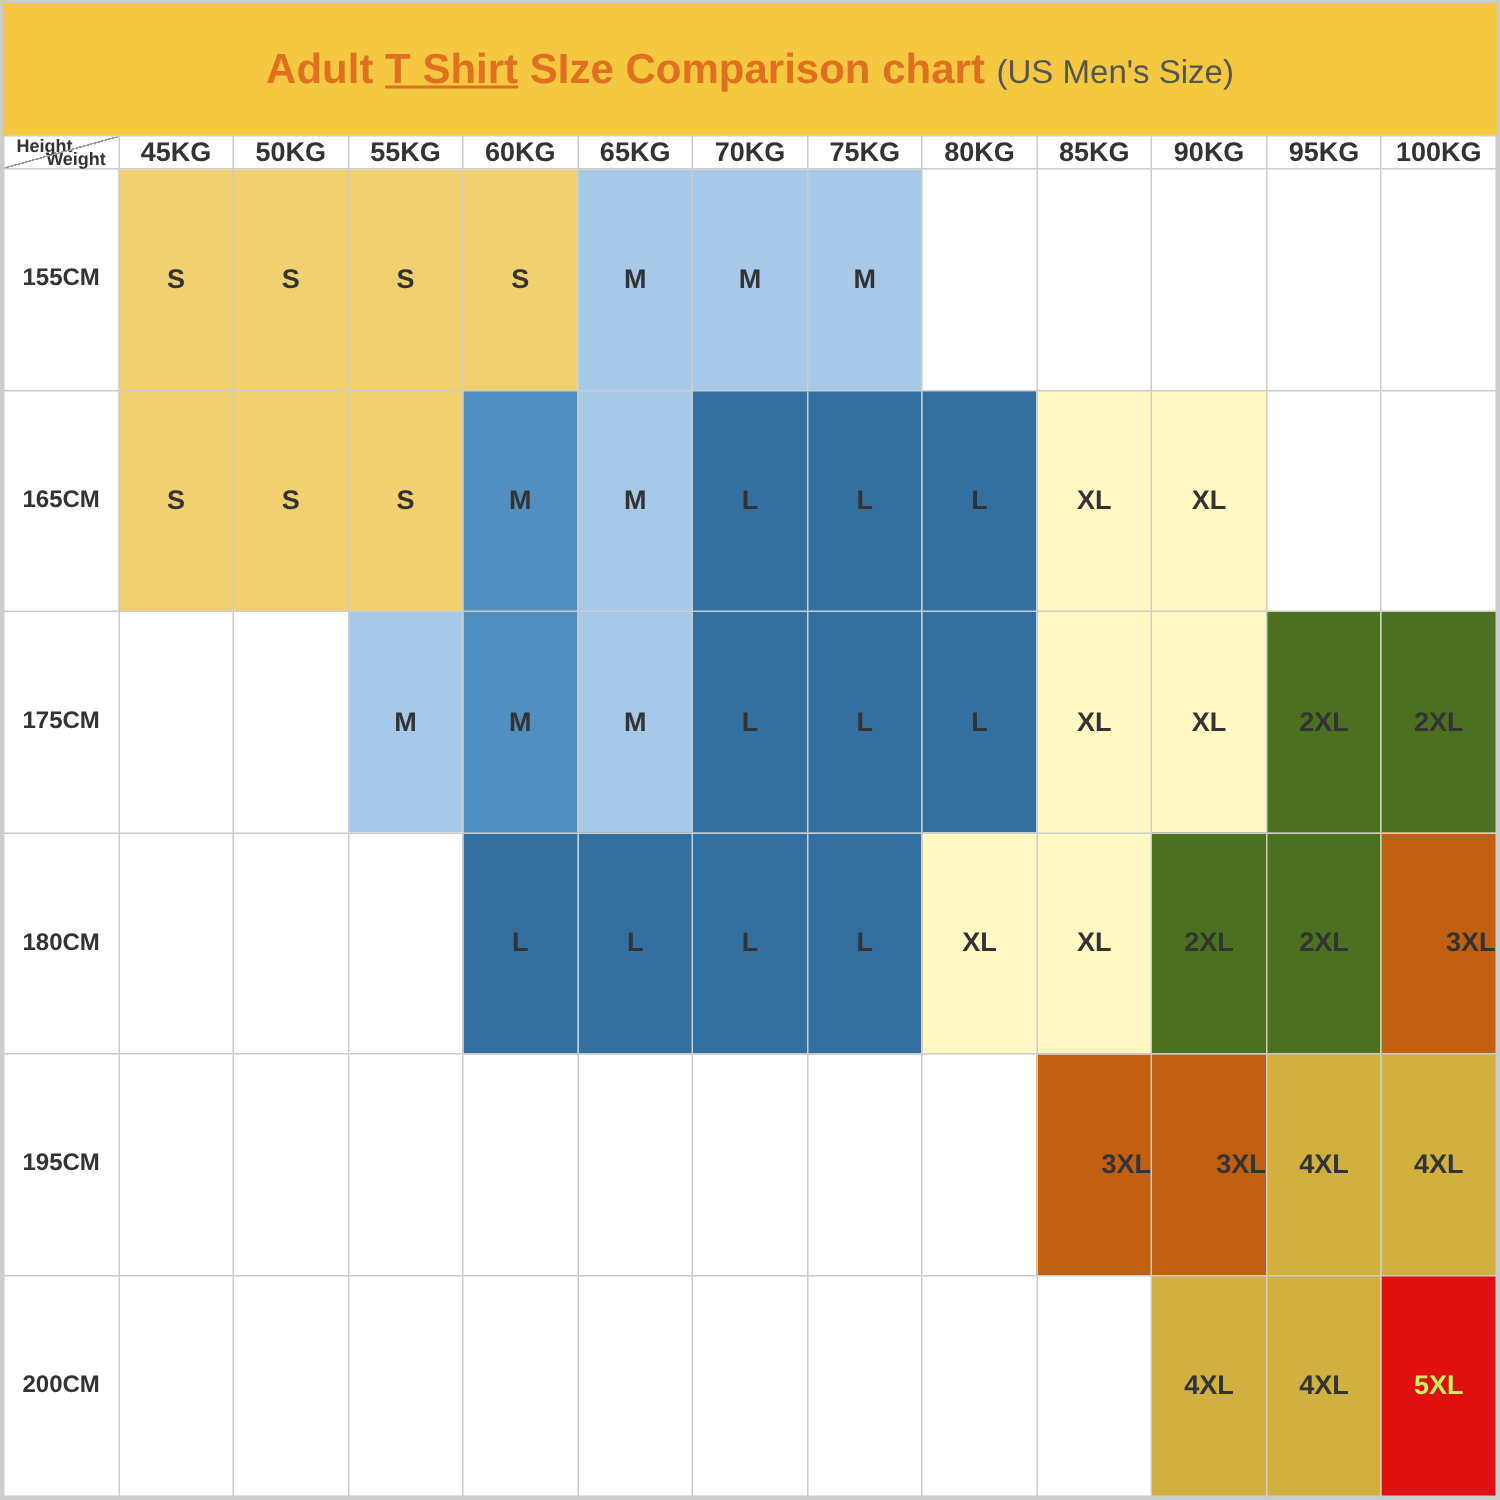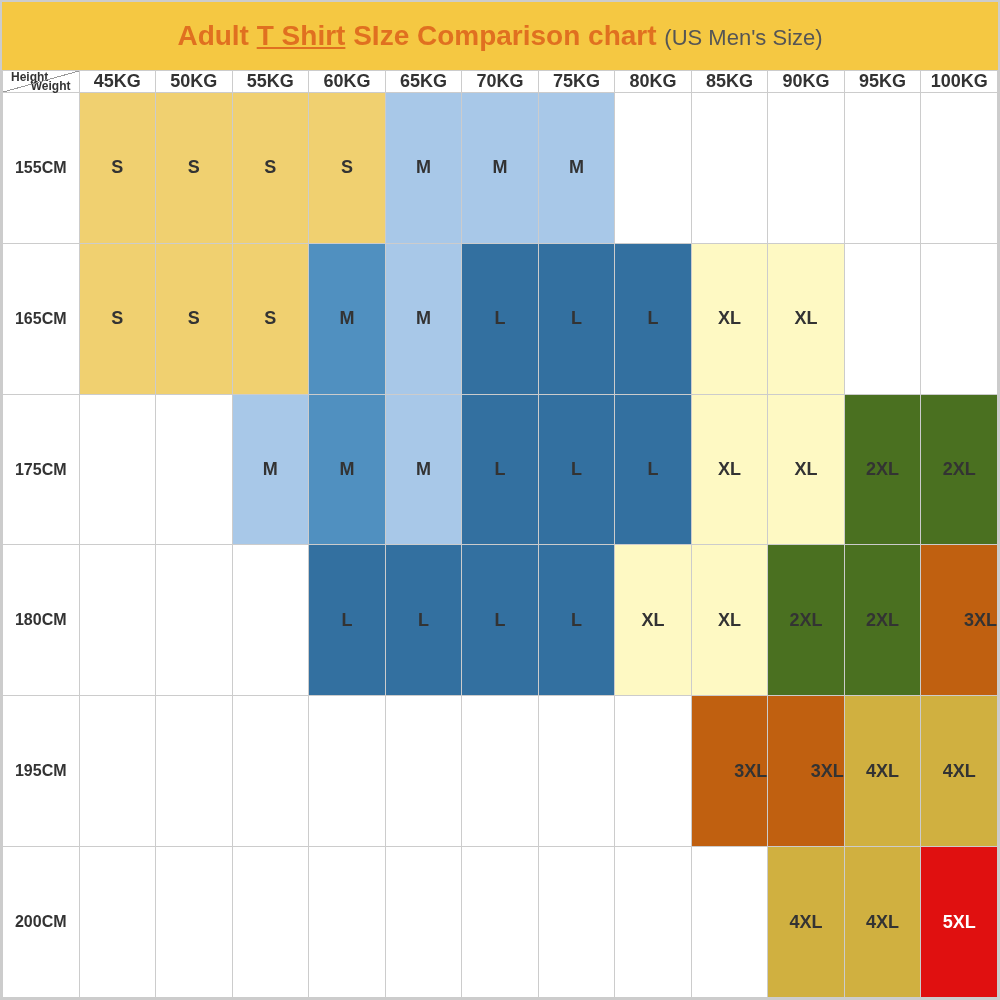--- a/index.html
+++ b/index.html
@@ -15,21 +15,21 @@
     .chart-container {
       width: 1000px;
       height: 1000px;
       display: flex;
       flex-direction: column;
       border: 2px solid #ccc;
     }
     .chart-title {
       background: #f5c842;
       text-align: center;
-      padding: 18px 10px;
+      padding: 28px 10px;
       font-size: 28px;
       font-weight: bold;
       color: #e07020;
     }
     .chart-title .underline {
       text-decoration: underline;
     }
     .chart-title .subtitle {
       font-size: 22px;
       color: #555;
@@ -86,21 +86,21 @@
     }
     
     .s-yellow { background: #f0d070; }
     .m-lightblue { background: #a8c8e8; }
     .m-blue { background: #5090c0; }
     .l-blue { background: #3370a0; }
     .xl-gray { background: #fef9c3; }
     .xxl-green { background: #4a7020; }
     .xxxl-orange { background: #c06010; text-align: right; }
     .fourxl-lightyellow { background: #d0b040; }
-    .fivexl-red { background: #e01010; color: #ffffff; }
+    .fivexl-red { background: #e01010; color: #bef264; }
     .empty { background: #fff; }
   </style>
 </head>
 <body>
 
 <div class="chart-container">
   <div class="chart-title">
     <span>Adult </span><span class="underline">T Shirt</span><span> SIze Comparison chart </span><span class="subtitle">(US Men's Size)</span>
   </div>
   <div class="table-wrapper">

